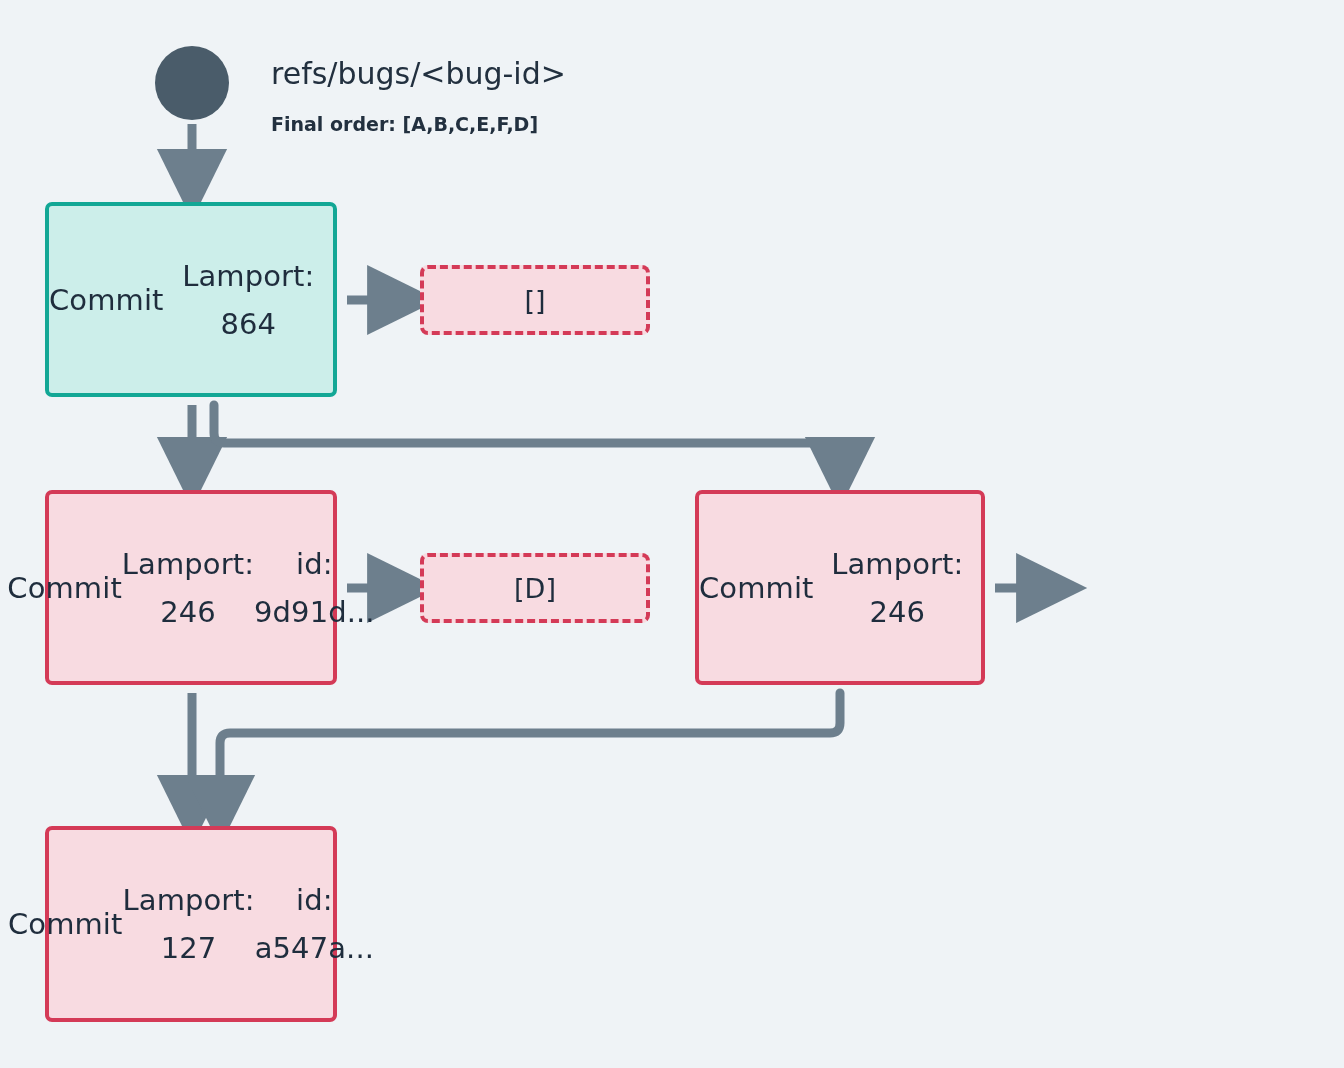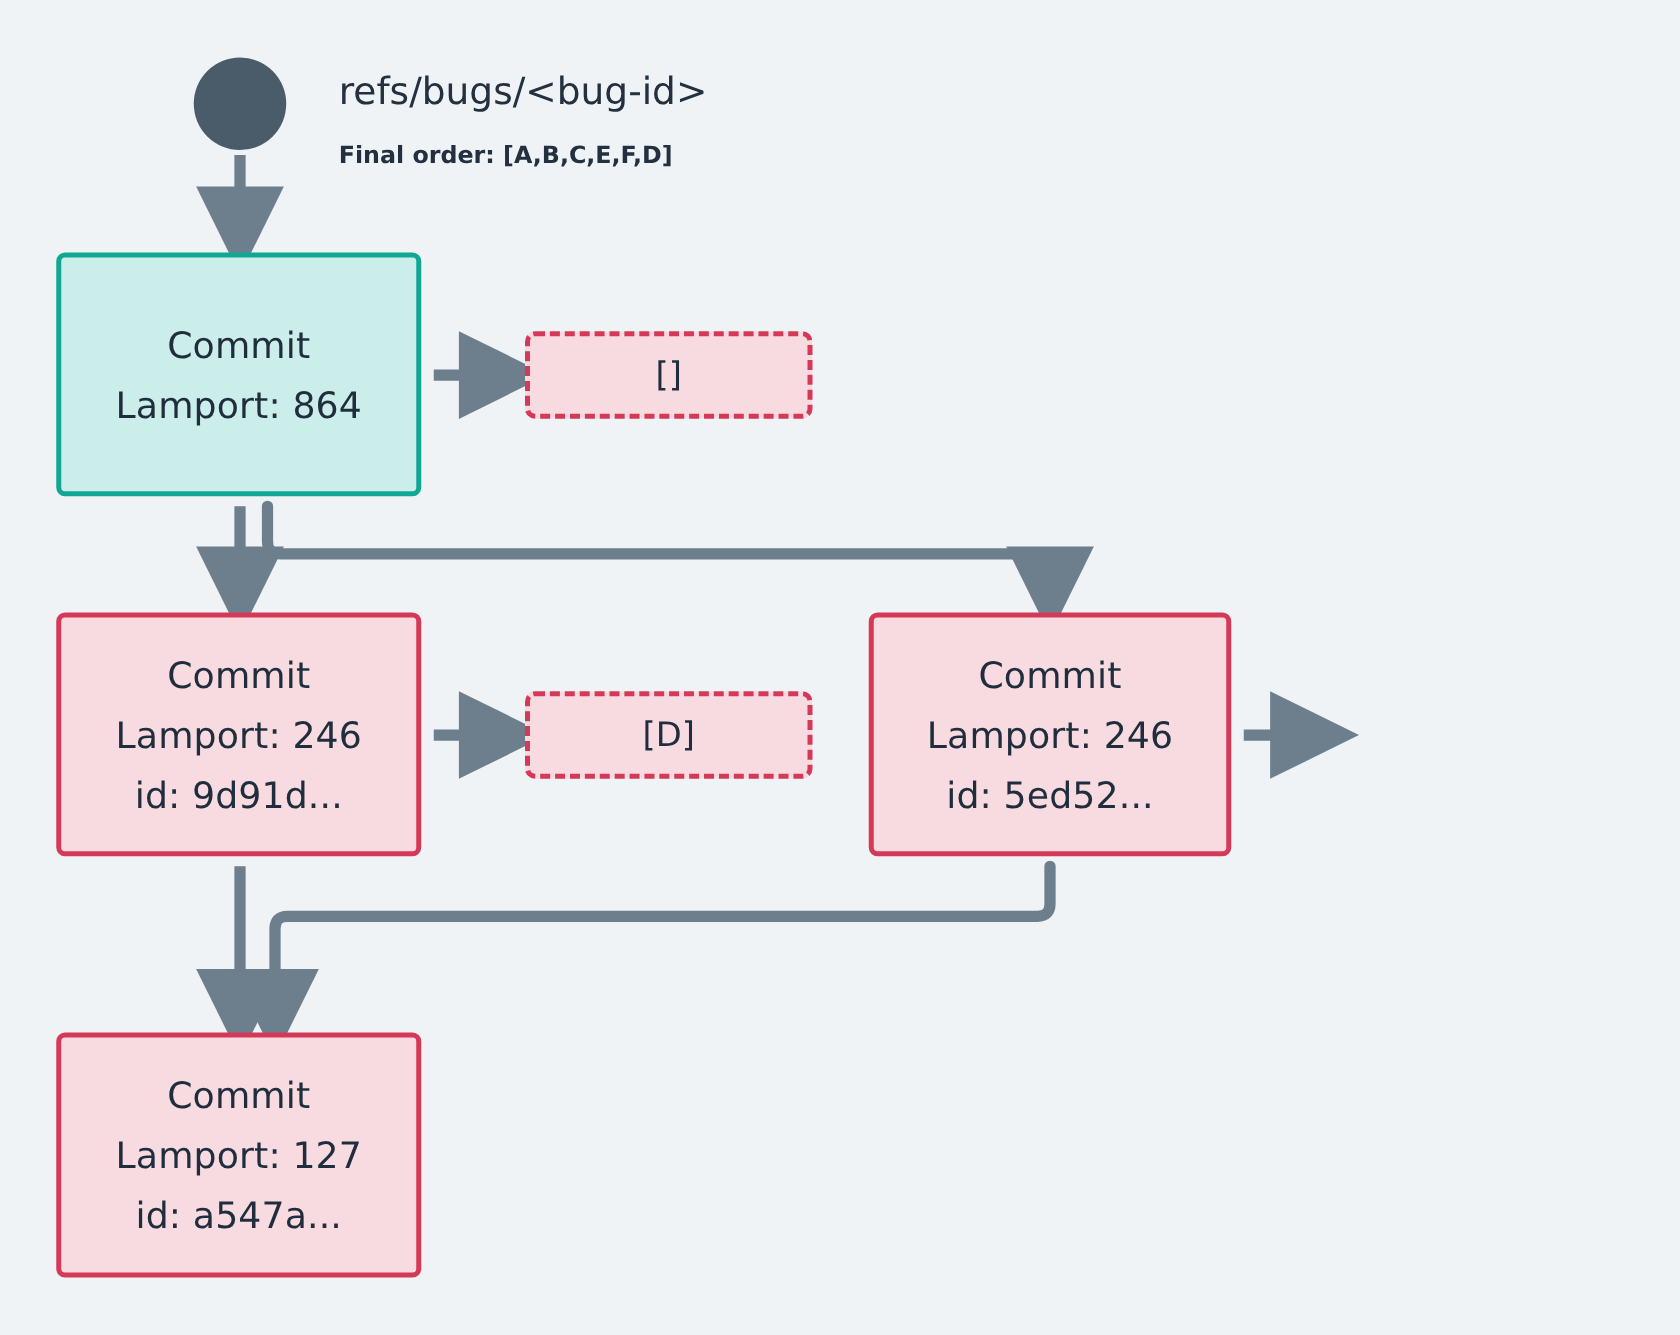--- a/index.html
+++ b/index.html
@@ -24,21 +24,21 @@
     position: absolute;
     top: 0;
     left: 0;
     width: 1344px;
     height: 1068px;
   }
   .node-box {
     position: absolute;
     box-sizing: border-box;
     display: flex;
-    flex-direction: column;
+    flex-direction: row;
     align-items: center;
     justify-content: center;
     border-radius: 7px;
     color: #1f2d3d;
     font-size: 29px;
     line-height: 48px;
     letter-spacing: 0.1px;
     text-align: center;
   }
   .node-box.commit-head {
@@ -122,21 +122,20 @@
   <div class="node-box commit-op" style="left:45px; top:490px; width:292px; height:195px;">
     <span class="node-line">Commit</span>
     <span class="node-line">Lamport: 246</span>
     <span class="node-line">id: 9d91d...</span>
   </div>
   <div class="op-box" style="left:420px; top:553px; width:230px; height:70px;">[D]</div>
 
   <div class="node-box commit-op" style="left:695px; top:490px; width:290px; height:195px;">
     <span class="node-line">Commit</span>
     <span class="node-line">Lamport: 246</span>
-    <span class="node-line">id: 5ed52...</span>
   </div>
 
   <div class="node-box commit-op" style="left:45px; top:826px; width:292px; height:196px;">
     <span class="node-line">Commit</span>
     <span class="node-line">Lamport: 127</span>
     <span class="node-line">id: a547a...</span>
   </div>
 
 </div>
 

